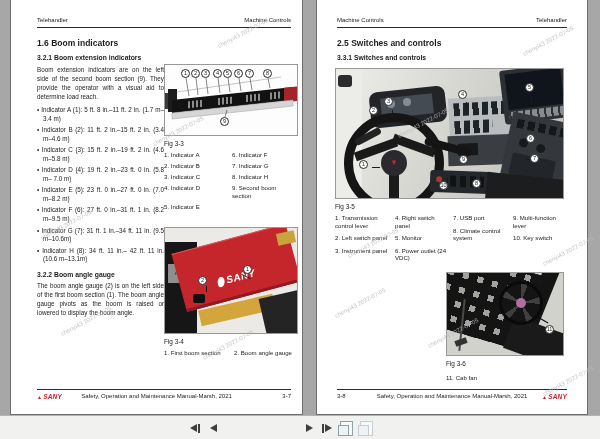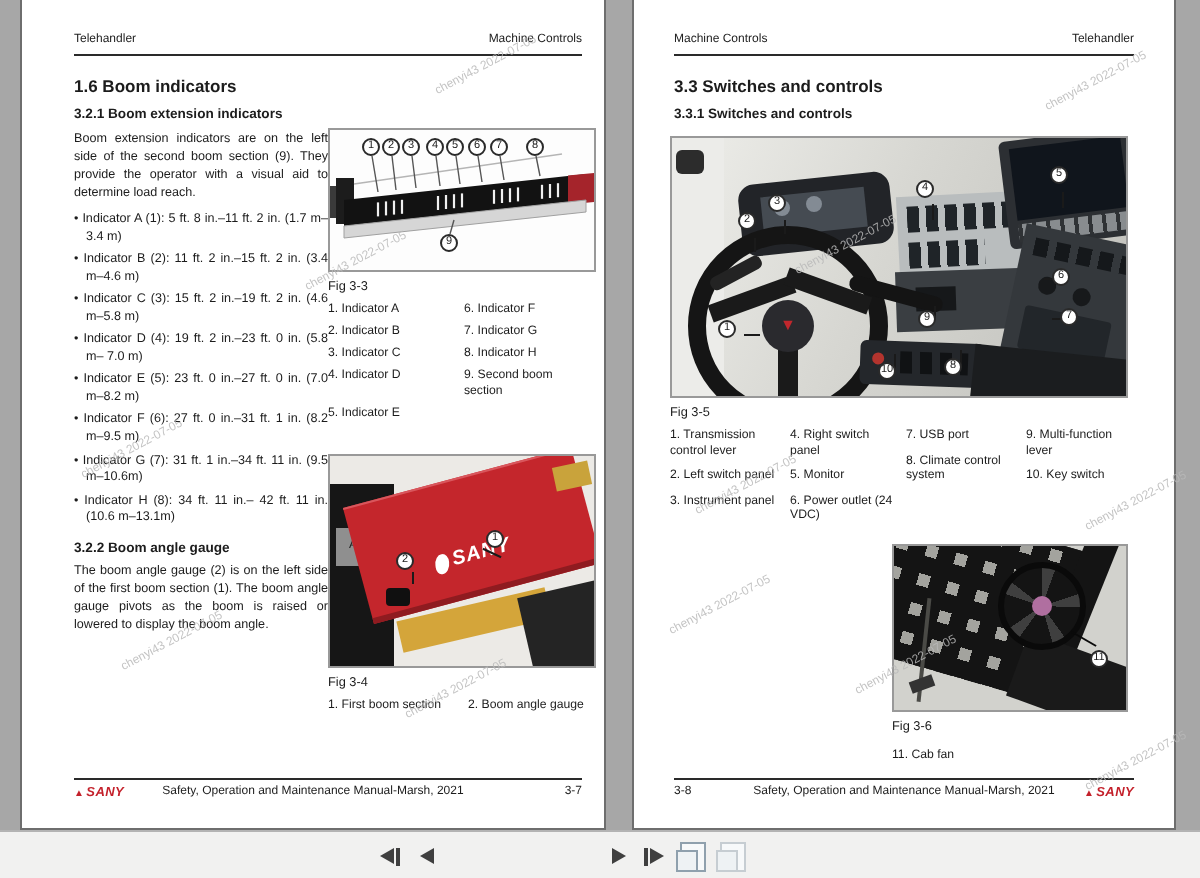--- a/index.html
+++ b/index.html
@@ -164,21 +164,21 @@
     <span class="footer-item sany" style="left:26px"><span class="mark">▲</span><span>SANY</span></span>
     <div class="footer-center">Safety, Operation and Maintenance Manual-Marsh, 2021</div>
     <span class="footer-item" style="right:11px">3-7</span>
   </div>
 
   <div class="page right">
     <span class="hdr" style="left:20px">Machine Controls</span>
     <span class="hdr" style="right:20px">Telehandler</span>
     <div class="hdr-line" style="left:20px;right:20px"></div>
 
-    <div class="ptitle" style="left:20px;top:38px">3.3 Switches and controls</div>
+    <div class="ptitle" style="left:20px;top:38px">2.5 Switches and controls</div>
     <div class="psub" style="left:20px;top:54px">3.3.1 Switches and controls</div>
 
     <div class="figbox" style="left:18px;top:68px;width:229px;height:131px;background:linear-gradient(115deg,#eeeeea 0%,#d7d7d2 45%,#bfbfba 100%)">
       <div class="shape" style="left:0;top:0;width:26px;height:131px;background:#ecece9"></div>
       <div class="shape" style="left:2px;top:6px;width:14px;height:12px;background:#2c2c2c;border-radius:3px"></div>
       <div class="shape" style="left:34px;top:20px;width:76px;height:36px;background:#222428;border-radius:8px;transform:rotate(-6deg)"></div>
       <div class="shape" style="left:45px;top:27px;width:52px;height:20px;background:#454b52;transform:rotate(-6deg)"></div>
       <div class="shape" style="left:51px;top:31px;width:8px;height:8px;border-radius:50%;background:#838b94"></div>
       <div class="shape" style="left:67px;top:29px;width:8px;height:8px;border-radius:50%;background:#838b94"></div>
       <div class="shape" style="left:113px;top:28px;width:62px;height:42px;background:#b9bdbe;transform:rotate(-3deg)">

